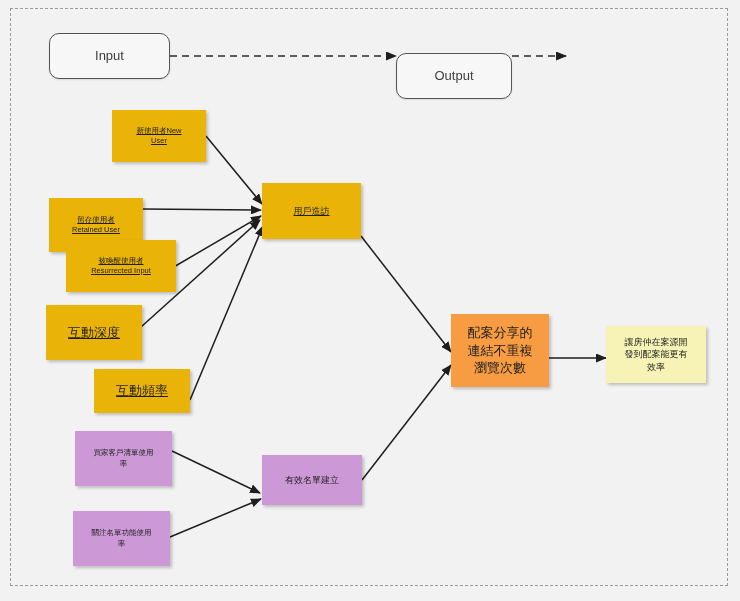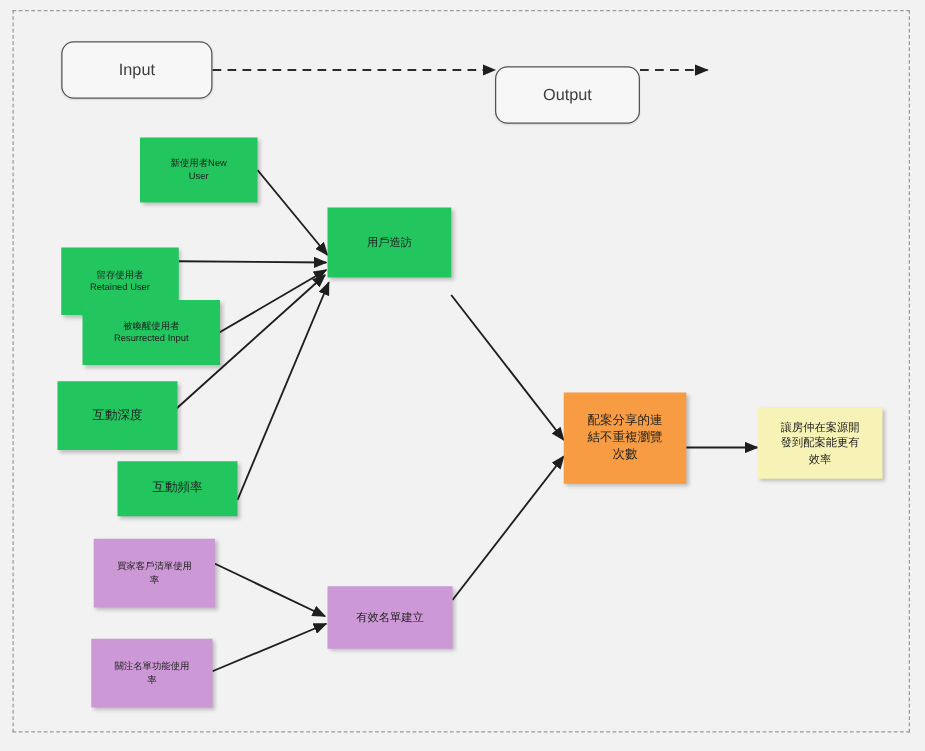--- a/index.html
+++ b/index.html
@@ -59,26 +59,26 @@
   }
   .flowbox.outcome {
     border-color: #e8c55b;
   }
   
   .sticky {
     font-size: 7.5px;
     box-shadow: 2px 2px 3px rgba(0,0,0,0.22);
     border: none;
   }
-  .sticky.green  { background: #22c55e; }
+  .sticky.green  { background: #eab308; text-decoration: underline; }
   .sticky.purple { background: #cc98d6; }
   .sticky.orange { background: #f79c42; text-align: center; }
   .sticky.yellow { background: #f7f3b6; }
   .sticky.big { font-size: 9px; }
-  .sticky.mid { font-size: 10px; }
+  .sticky.mid { font-size: 13px; }
 </style>
 </head>
 <body>
 
 <div id="canvas">
 
   <div id="frame"></div>
 
   <svg id="edges" viewBox="0 0 740 601" xmlns="http://www.w3.org/2000/svg">
     <defs>
@@ -138,25 +138,25 @@
   </div>
 
   <div class="node sticky purple" style="left:75px; top:431px; width:97px; height:55px;">
     <span>買家客戶清單使用率</span>
   </div>
 
   <div class="node sticky purple" style="left:73px; top:511px; width:97px; height:55px;">
     <span>關注名單功能使用率</span>
   </div>
 
-  <div class="node sticky green big" style="left:262px; top:166px; width:99px; height:56px;">
+  <div class="node sticky green big" style="left:262px; top:183px; width:99px; height:56px;">
     <span>用戶造訪</span>
   </div>
 
-  <div class="node sticky purple big" style="left:262px; top:469px; width:100px; height:50px;">
+  <div class="node sticky purple big" style="left:262px; top:455px; width:100px; height:50px;">
     <span>有效名單建立</span>
   </div>
 
   <div class="node sticky orange mid" style="left:451px; top:314px; width:98px; height:73px;">
     <span>配案分享的連結不重複瀏覽次數</span>
   </div>
 
   <div class="node sticky yellow big" style="left:606px; top:326px; width:100px; height:57px;">
     <span>讓房仲在案源開發到配案能更有效率</span>
   </div>

